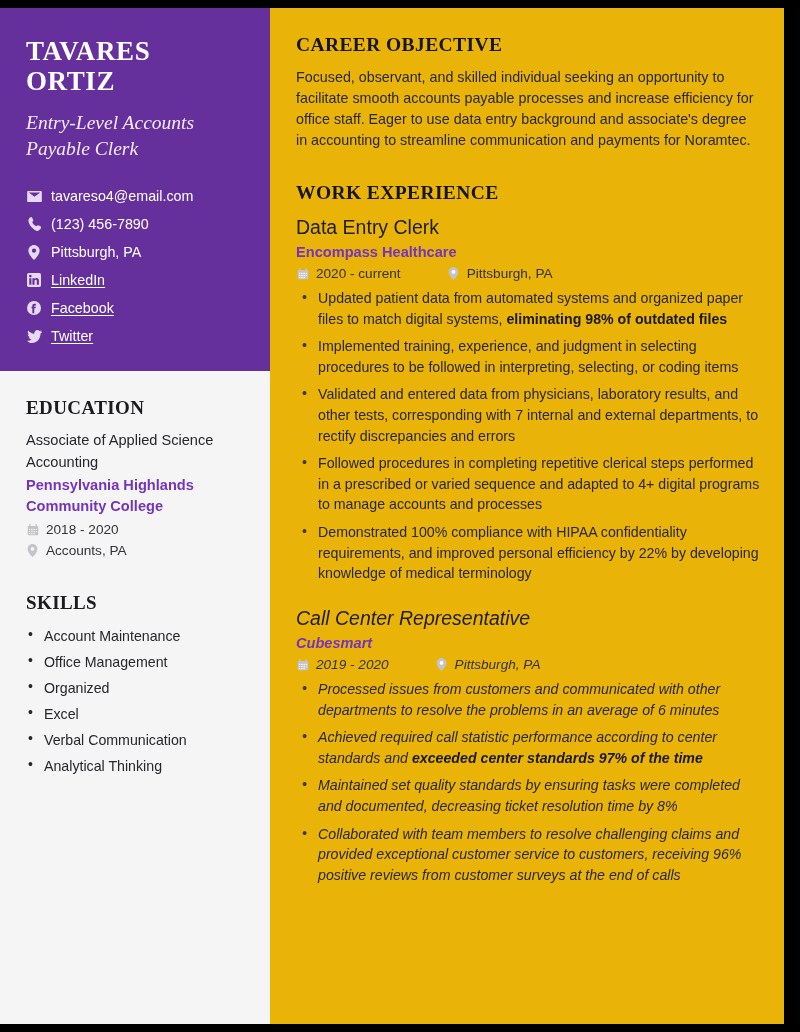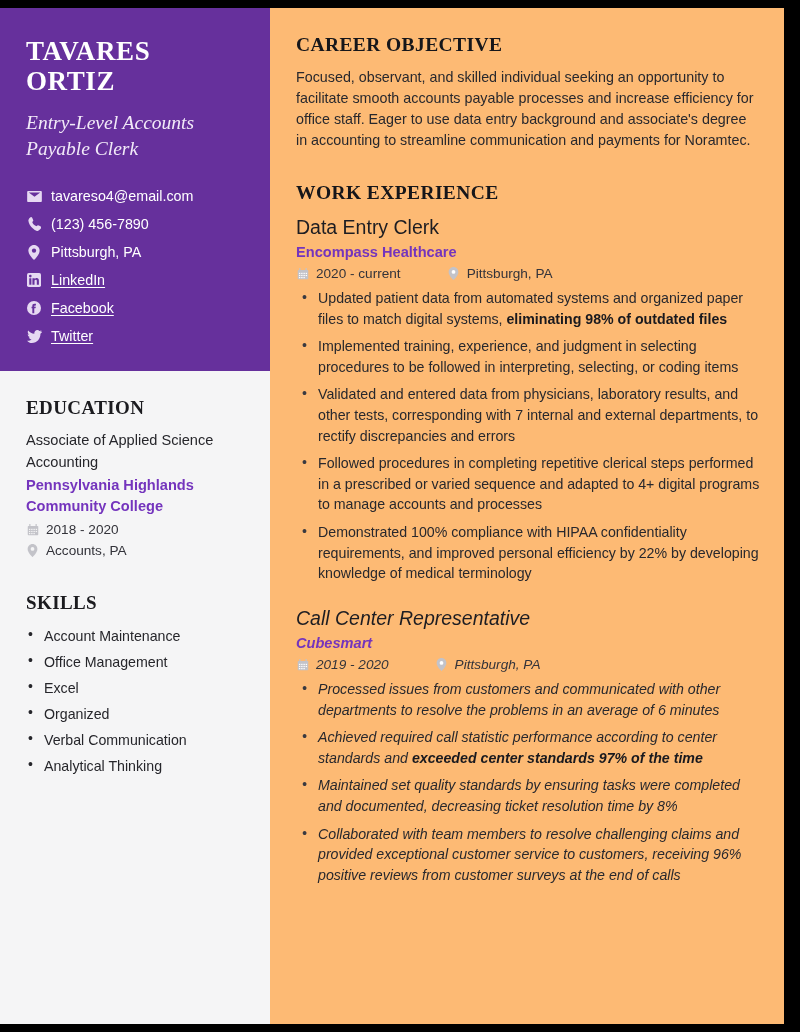--- a/index.html
+++ b/index.html
@@ -100,21 +100,21 @@
   }
   .skill-list li::before {
     content: "•";
     position: absolute; left: 2px; top: -1px;
     color: #26262b; font-size: 14px;
   }
 
   
   .main {
     flex: 1 1 auto;
-    background: #fdba74;
+    background: #eab308;
     padding: 26px 24px 20px 26px;
     overflow: hidden;
   }
   .m-sec-h {
     font-family: "Liberation Serif", serif;
     font-weight: bold;
     font-size: 19.5px;
     color: #16161a;
     letter-spacing: 0.4px;
     text-transform: uppercase;
@@ -269,22 +269,22 @@
           </span>
           <span>Accounts, PA</span>
         </div>
       </section>
 
       <section class="skills-wrap">
         <div class="sec-h">Skills</div>
         <ul class="skill-list">
             <li>Account Maintenance</li>
             <li>Office Management</li>
+            <li>Organized</li>
             <li>Excel</li>
-            <li>Organized</li>
             <li>Verbal Communication</li>
             <li>Analytical Thinking</li>
           </ul>
       </section>
 
     </div>
   </aside>
 
   <main class="main">
 

